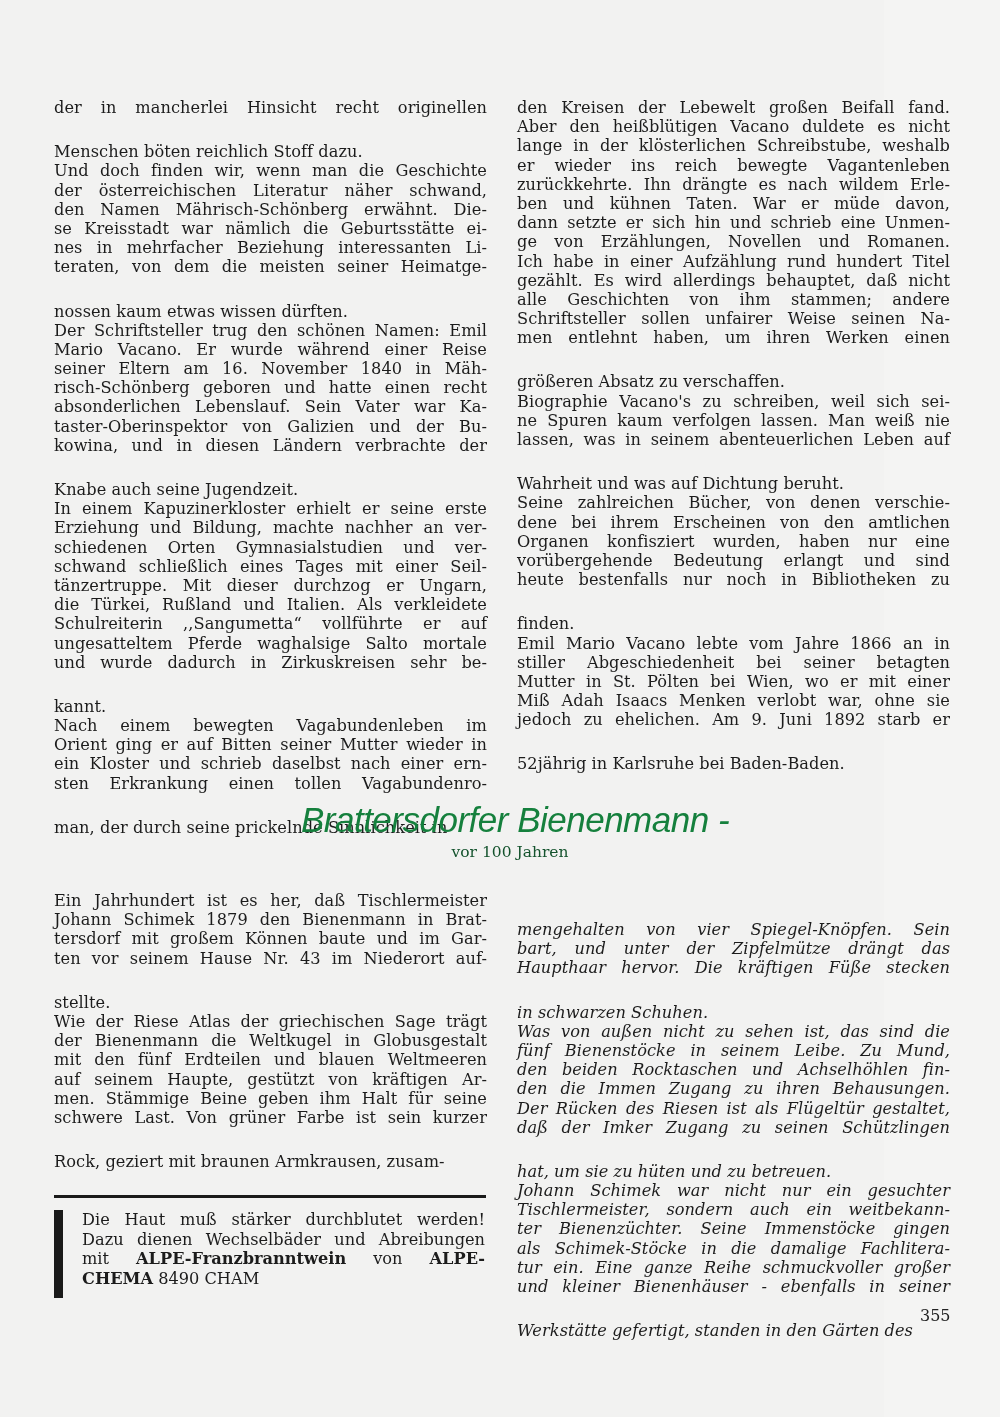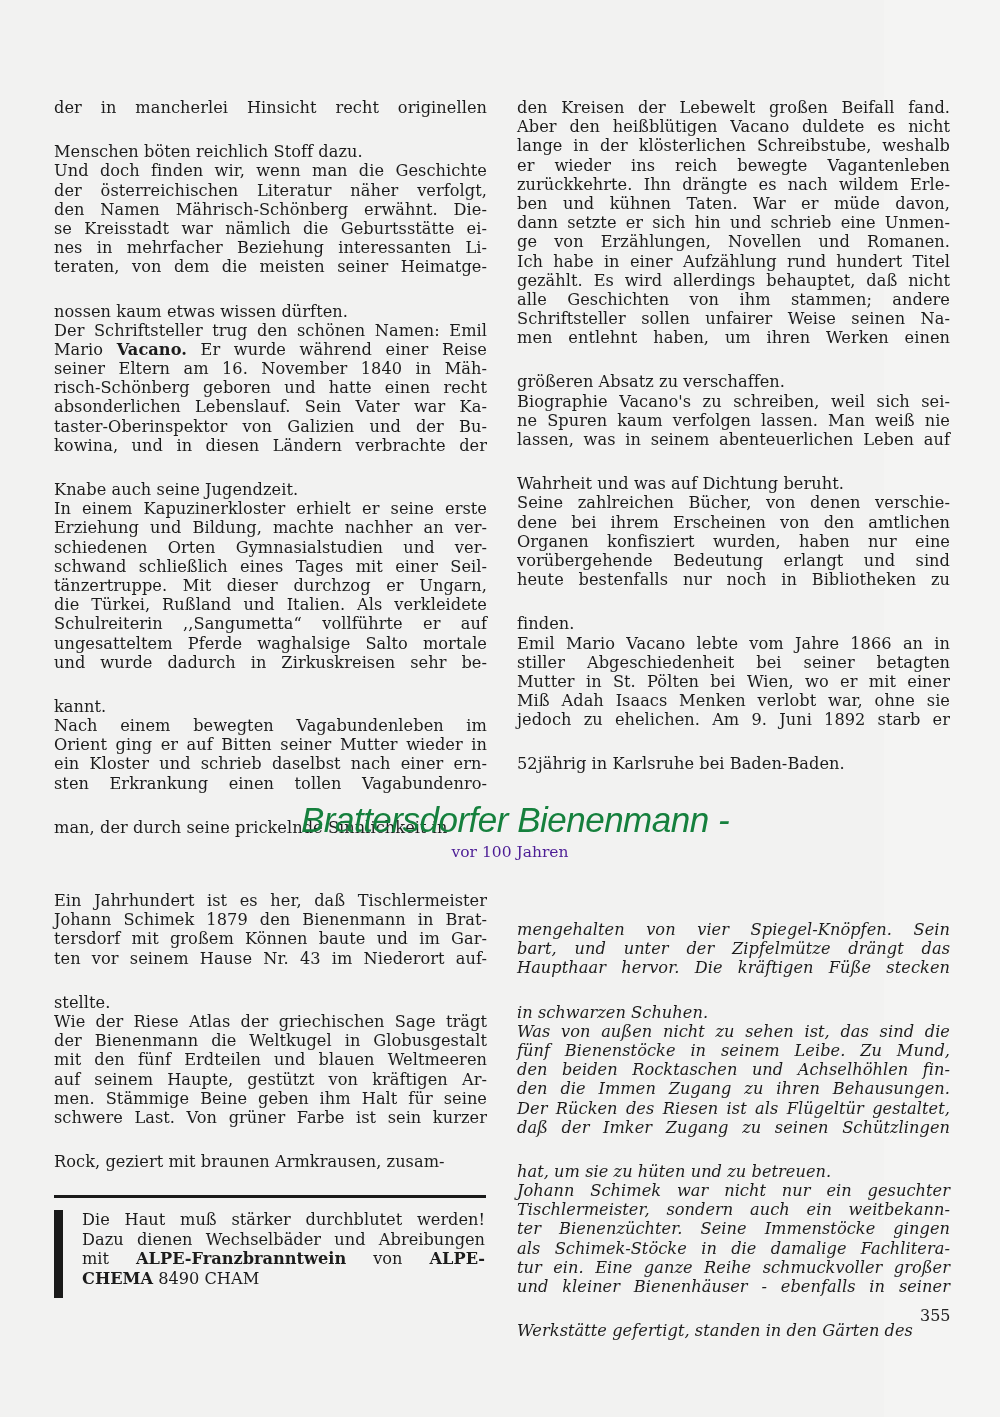--- a/index.html
+++ b/index.html
@@ -64,21 +64,21 @@
       padding-left: 30px;
       box-sizing: border-box;
     }
     .article-subtitle {
       position: absolute;
       left: 0;
       width: 1000px;
       top: 843px;
       text-align: center;
       font-size: 15.5px;
-      color: #4c1d95;
+      color: #14532d;
       padding-left: 20px;
       box-sizing: border-box;
     }
 
     .ad-rule {
       position: absolute;
       left: 54px;
       top: 1195px;
       width: 432px;
       height: 3px;
@@ -111,35 +111,35 @@
     }
     .ad-text b { font-weight: bold; }
 
     .page-number {
       position: absolute;
       left: 920px;
       top: 1306px;
       font-size: 16px;
       color: #222;
     }
-    b { font-weight: bold; }
+    b { font-weight: normal; }
   </style>
 </head>
 <body>
 
 <div class="page">
 
   <div class="col top-left">
       <p>
         <span class="line">der in mancherlei Hinsicht recht originellen</span>
         <span class="line last">Menschen böten reichlich Stoff dazu.</span>
       </p>
       <p>
         <span class="line">Und doch finden wir, wenn man die Geschichte</span>
-        <span class="line">der österreichischen Literatur näher verfolgt,</span>
+        <span class="line">der österreichischen Literatur näher schwand,</span>
         <span class="line">den Namen Mährisch-Schönberg erwähnt. Die-</span>
         <span class="line">se Kreisstadt war nämlich die Geburtsstätte ei-</span>
         <span class="line">nes in mehrfacher Beziehung interessanten Li-</span>
         <span class="line">teraten, von dem die meisten seiner Heimatge-</span>
         <span class="line last">nossen kaum etwas wissen dürften.</span>
       </p>
       <p>
         <span class="line">Der Schriftsteller trug den schönen Namen: Emil</span>
         <span class="line">Mario <b>Vacano.</b> Er wurde während einer Reise</span>
         <span class="line">seiner Eltern am 16. November 1840 in Mäh-</span>

